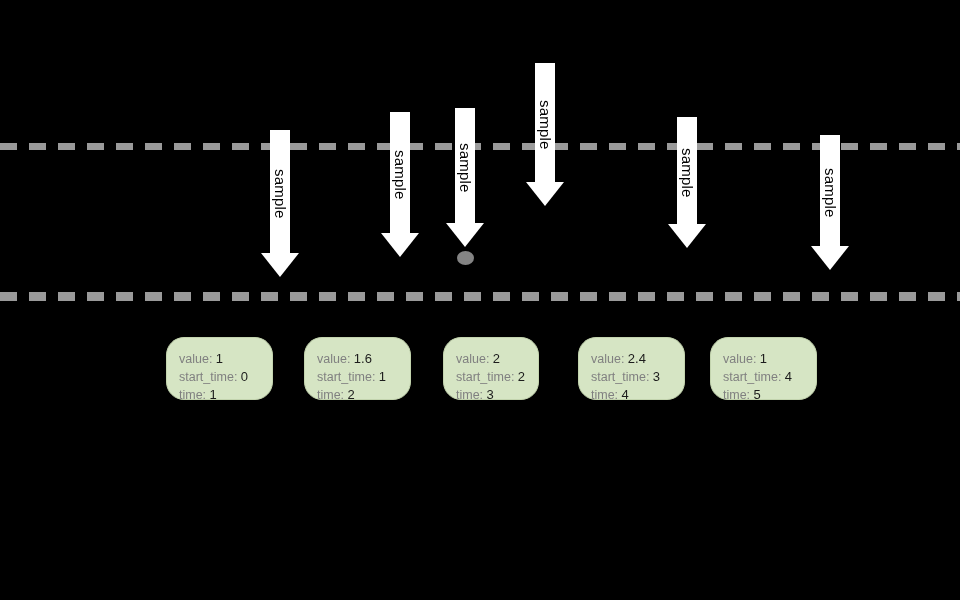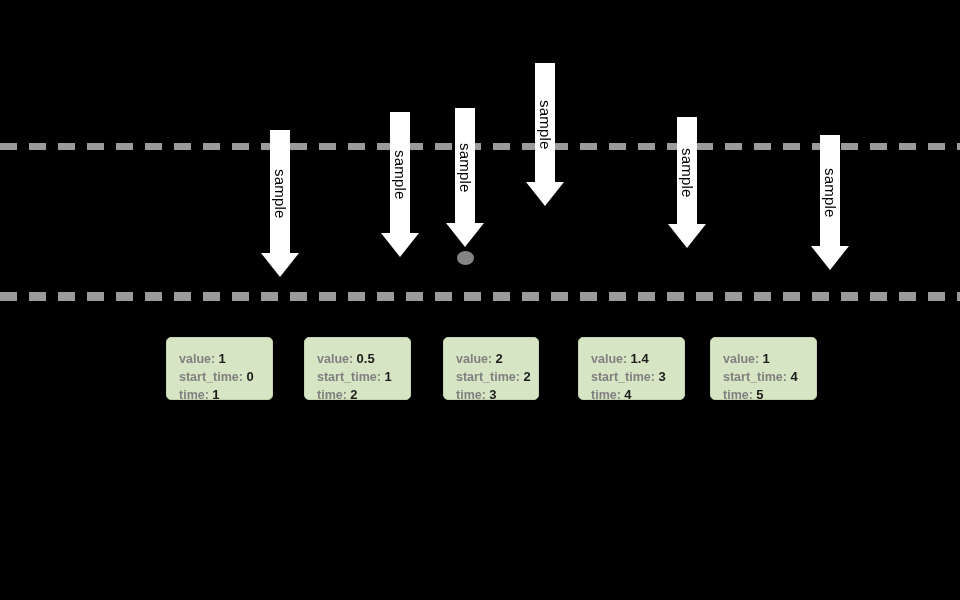--- a/index.html
+++ b/index.html
@@ -73,23 +73,22 @@
     position: absolute;
     background: #848484;
     border-radius: 50%;
   }
   
   .vbox {
     position: absolute;
     box-sizing: border-box;
     background: #d6e5c4;
     border: 1px solid #c3d4ae;
-    border-radius: 5px;
+    border-radius: 18px;
     padding: 12px 0 0 12px;
-    font-weight: bold;
   }
   .vrow {
     font-size: 12.5px;
     line-height: 17px;
     white-space: nowrap;
     color: #808080;
   }
   .vrow .v {
     color: #1c1c1c;
     font-size: 13px;
@@ -138,31 +137,31 @@
 
   <div class="dot" id="marker-dot" style="left: 457px; top: 251px; width: 17px; height: 14px; background: rgb(132, 132, 132);"></div>
 
   <div id="box-layer">
       <div class="vbox" style="left: 166px; top: 337px; width: 107px; height: 63px; background: rgb(214, 229, 196);">
         <div class="vrow"><span>value: </span><span class="v">1</span></div>
         <div class="vrow"><span>start_time: </span><span class="v">0</span></div>
         <div class="vrow"><span>time: </span><span class="v">1</span></div>
       </div>
       <div class="vbox" style="left: 304px; top: 337px; width: 107px; height: 63px; background: rgb(214, 229, 196);">
-        <div class="vrow"><span>value: </span><span class="v">0.5</span></div>
+        <div class="vrow"><span>value: </span><span class="v">1.6</span></div>
         <div class="vrow"><span>start_time: </span><span class="v">1</span></div>
         <div class="vrow"><span>time: </span><span class="v">2</span></div>
       </div>
       <div class="vbox" style="left: 443px; top: 337px; width: 96px; height: 63px; background: rgb(214, 229, 196);">
         <div class="vrow"><span>value: </span><span class="v">2</span></div>
         <div class="vrow"><span>start_time: </span><span class="v">2</span></div>
         <div class="vrow"><span>time: </span><span class="v">3</span></div>
       </div>
       <div class="vbox" style="left: 578px; top: 337px; width: 107px; height: 63px; background: rgb(214, 229, 196);">
-        <div class="vrow"><span>value: </span><span class="v">1.4</span></div>
+        <div class="vrow"><span>value: </span><span class="v">2.4</span></div>
         <div class="vrow"><span>start_time: </span><span class="v">3</span></div>
         <div class="vrow"><span>time: </span><span class="v">4</span></div>
       </div>
       <div class="vbox" style="left: 710px; top: 337px; width: 107px; height: 63px; background: rgb(214, 229, 196);">
         <div class="vrow"><span>value: </span><span class="v">1</span></div>
         <div class="vrow"><span>start_time: </span><span class="v">4</span></div>
         <div class="vrow"><span>time: </span><span class="v">5</span></div>
       </div>
     </div>
 

